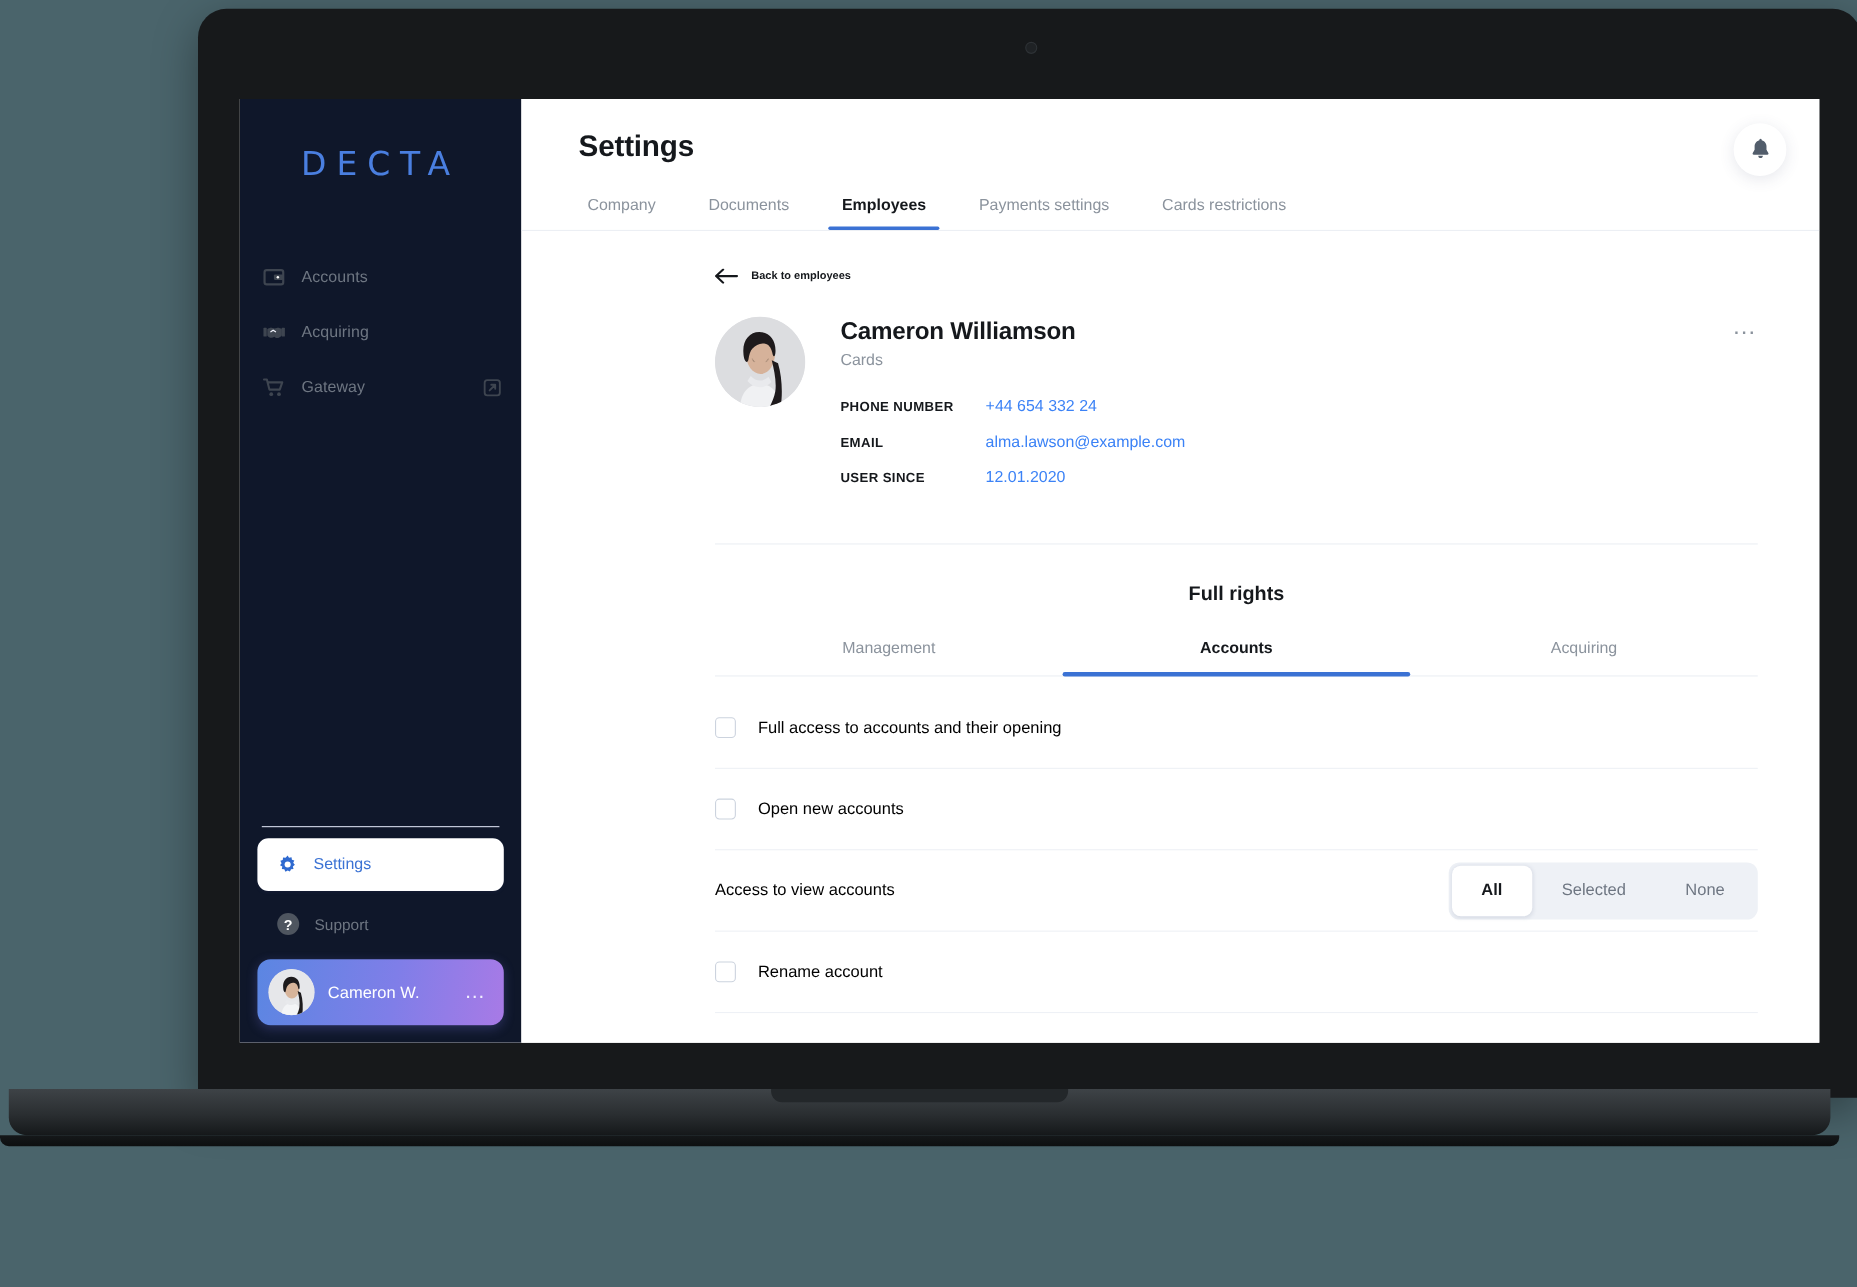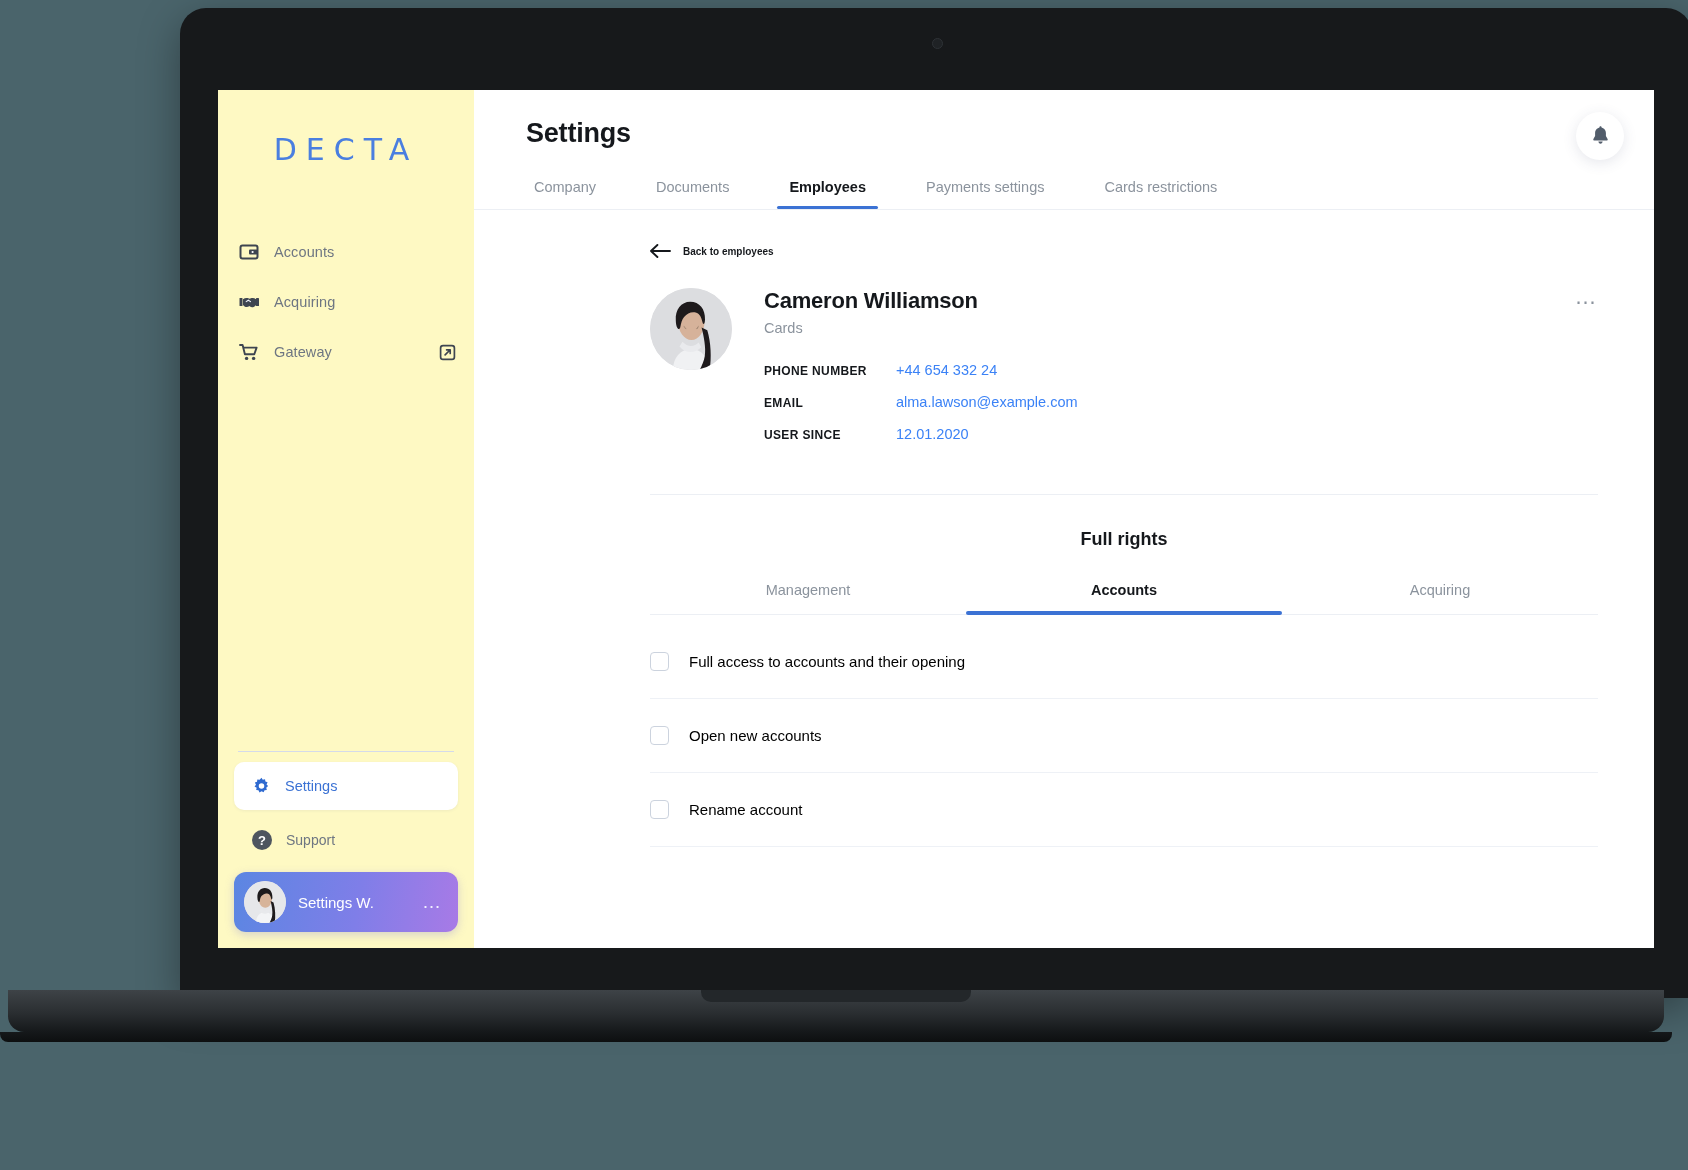--- a/index.html
+++ b/index.html
@@ -60,21 +60,21 @@
     width: 1672px; height: 10px;
     background: linear-gradient(180deg,#15181a 0%, #0d0f10 100%);
     border-radius: 0 0 8px 8px;
   }
 
   
   .sidebar {
     position: absolute;
     left: 0; top: 0;
     width: 256px; height: 858px;
-    background: #fef9c3;
+    background: #0f172a;
     display: flex; flex-direction: column;
   }
   .logo {
     margin: 42px 0 0 0;
     text-align: center;
     color: #4a7fe0;
     font-size: 30px;
     font-weight: 400;
     letter-spacing: 9px;
     font-family: "DejaVu Sans", sans-serif;
@@ -192,21 +192,21 @@
   }
   .page-title {
     margin: 28px 0 0 52px;
     font-size: 27px;
     font-weight: 700;
     color: #15181c;
     letter-spacing: -0.2px;
   }
   .tabs {
     margin: 30px 0 0 52px;
-    display: flex; align-items: flex-end; gap: 16px;
+    display: flex; align-items: flex-end; gap: 4px;
   }
   .tab {
     font-size: 14.5px;
     color: #8b939d;
     padding: 0 22px 14px 22px;
     cursor: pointer;
     position: relative;
     white-space: nowrap;
   }
   .tab:first-child { padding-left: 8px; }
@@ -412,21 +412,21 @@
           <span class="user-avatar-sm">
             <svg width="42" height="42" viewBox="0 0 42 42">
               <circle cx="21" cy="21" r="21" fill="#e6e7ea"></circle>
               <path d="M12 42c0-7 4-11 9-11s9 4 9 11z" fill="#f3f4f6"></path>
               <path d="M14.5 17c0-5 3-8.5 6.8-8.5S28 12 28 17c0 5.5-3 9.8-6.7 9.8S14.5 22.5 14.5 17z" fill="#d7b49a"></path>
               <path d="M13.4 16.6c-.4-5.6 2.8-9.6 7.4-9.6 4.8 0 7.8 3.8 7.6 9.2-.1 2.4-.9 2.9-1.3 1.2-.5-2.3-1.4-4.2-3.1-4.7-2.7-.8-4.5.4-6.3 2.1-1.1 1-1.6 3.3-1.9 5.1-.4 2.2-2.3 1.2-2.4-3.3z" fill="#1d1a1c"></path>
               <path d="M26.6 20c1.1 4.6 2.3 10.4 1.6 14.6-.4 2.6-1.5 5-2.6 7.4h5.1c1-6.2.7-14.1-1.2-20.4z" fill="#1d1a1c"></path>
               <path d="M16.8 27.4c1.3 1.4 2.8 2.1 4.3 2.1s2.8-.6 3.9-1.7l1.4 2.4c-1.7 1.6-3.5 2.5-5.4 2.5-2.1 0-4.1-1-5.8-2.9z" fill="#e8e9ec"></path>
             </svg>
           </span>
-          <span class="user-name-sm">Settings W.</span>
+          <span class="user-name-sm">Cameron W.</span>
           <span class="user-dots">…</span>
         </div>
       </div>
     </aside>
 
     <main class="main">
 
       <div class="bell-btn">
         <span>
           <svg width="19" height="20" viewBox="0 0 19 20" fill="none">
@@ -510,20 +510,28 @@
           <div class="perm-row">
             <span class="checkbox"></span>
             <span class="perm-label">Full access to accounts and their opening</span>
           </div>
 
           <div class="perm-row">
             <span class="checkbox"></span>
             <span class="perm-label">Open new accounts</span>
           </div>
 
+          <div class="perm-row">
+            <span class="perm-label plain">Access to view accounts</span>
+            <div class="segmented">
+              <div class="seg active">All</div>
+              <div class="seg">Selected</div>
+              <div class="seg">None</div>
+            </div>
+          </div>
 
           <div class="perm-row">
             <span class="checkbox"></span>
             <span class="perm-label">Rename account</span>
           </div>
 
           <div class="perm-row last">
             
             
           </div>

